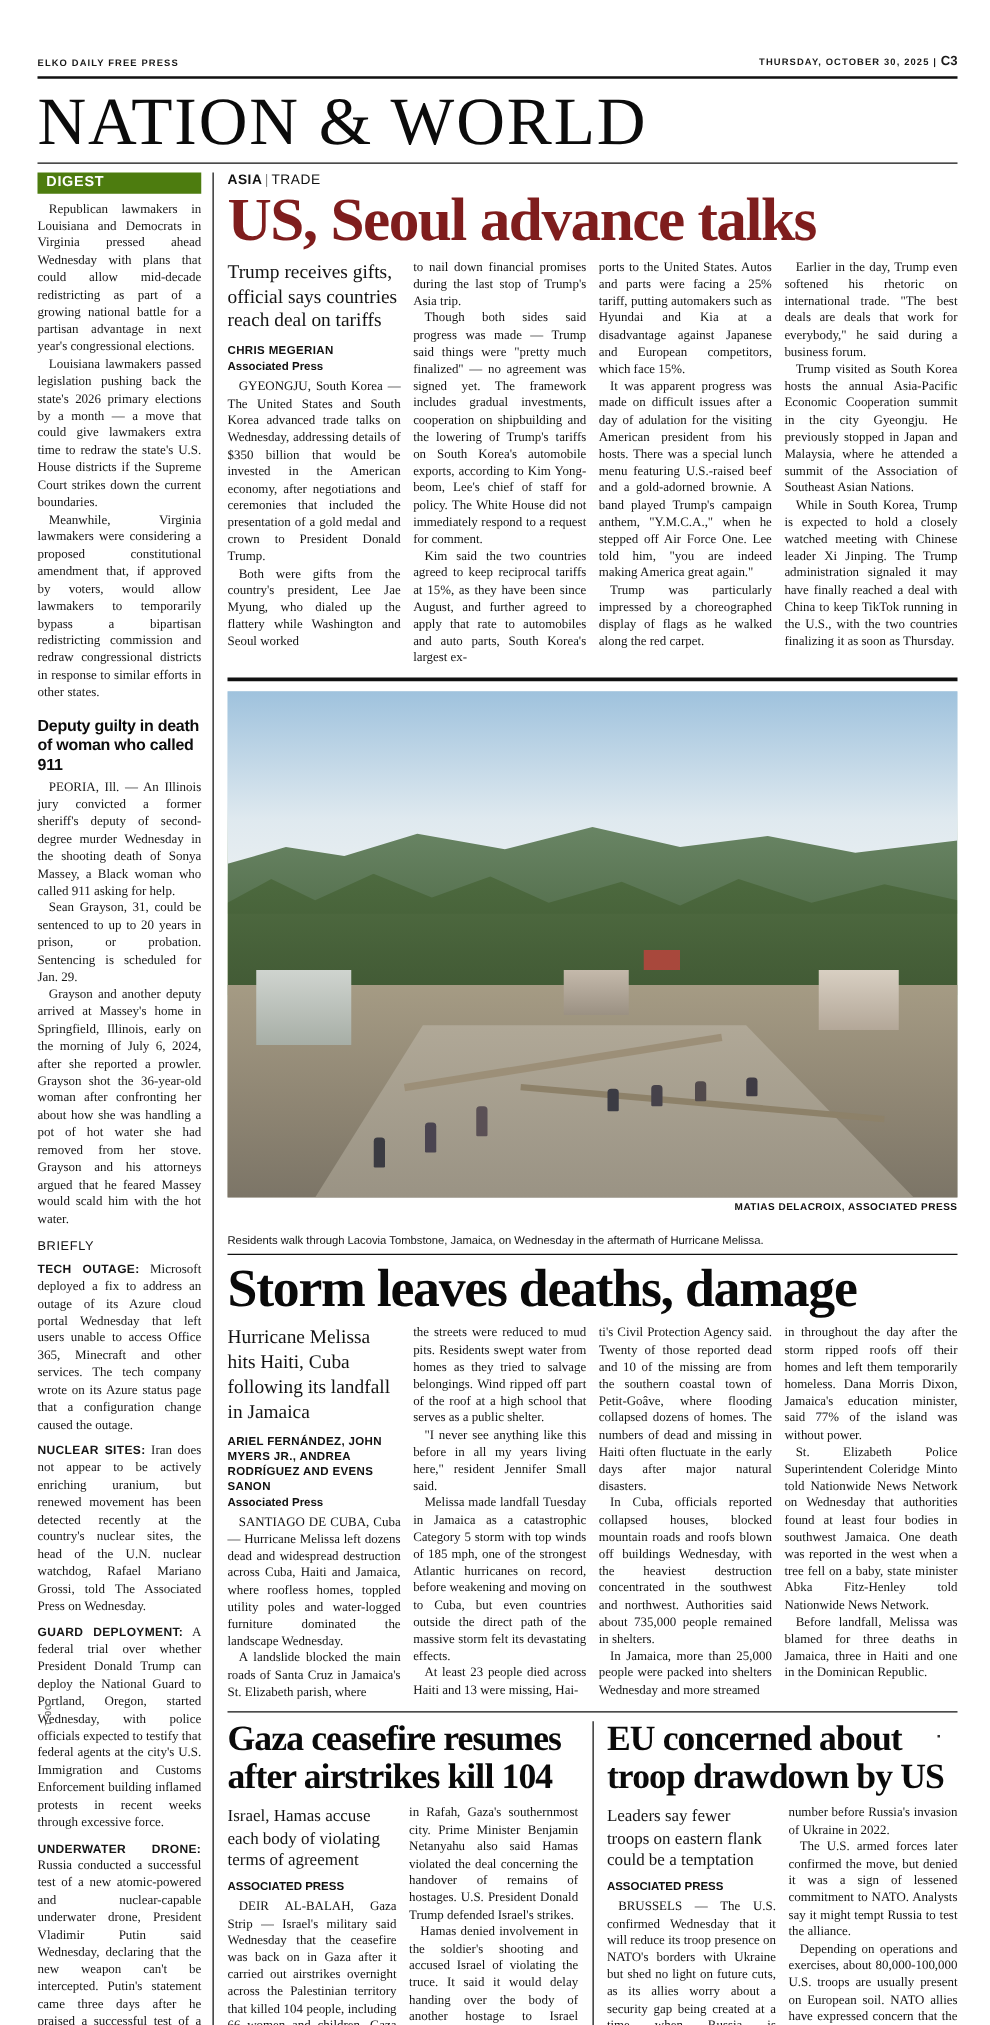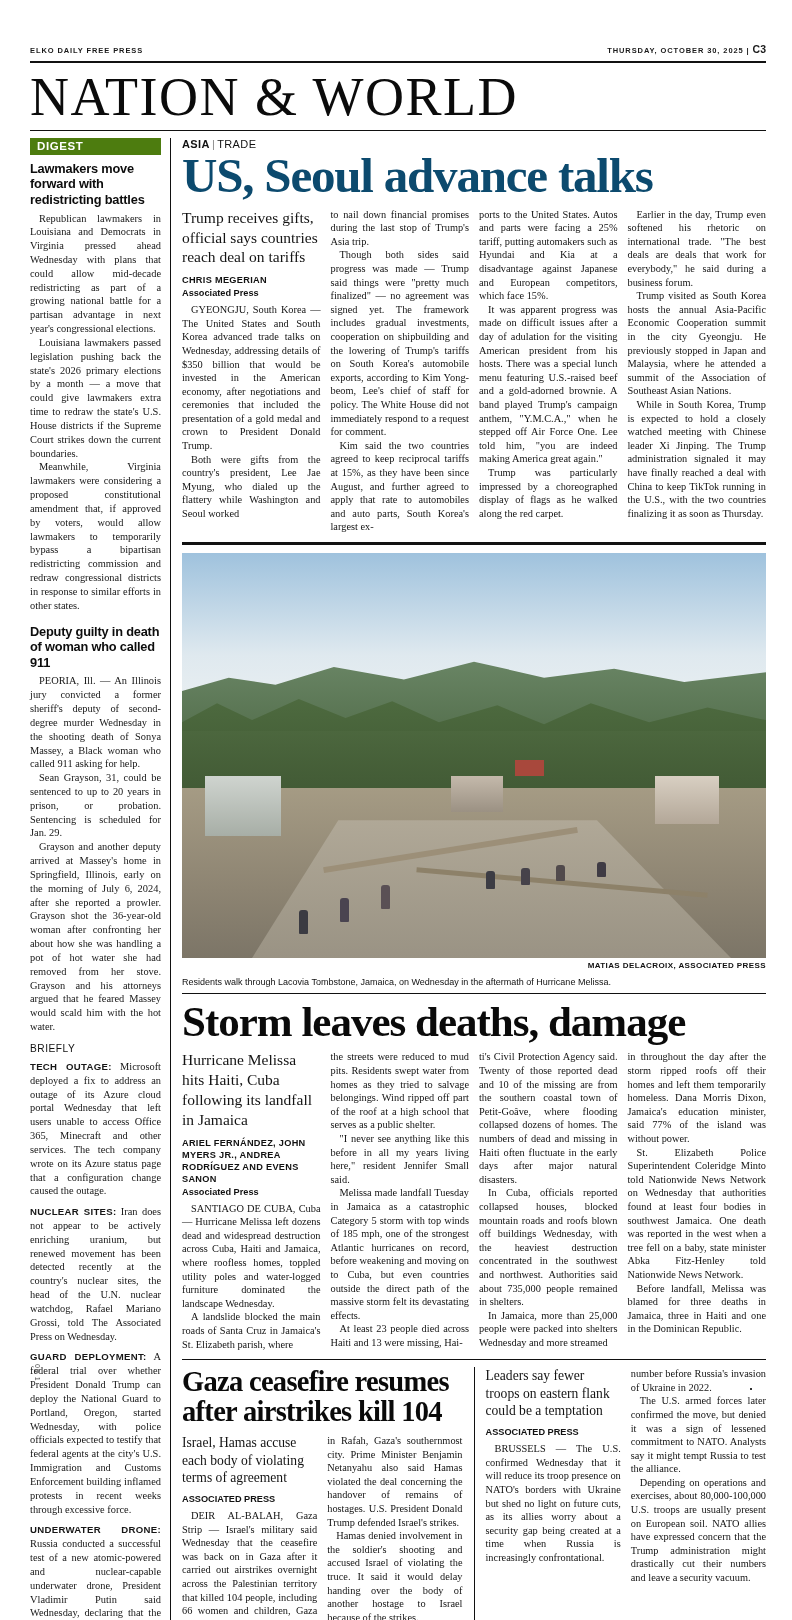--- a/index.html
+++ b/index.html
@@ -70,21 +70,21 @@
 
   
   .kicker { font-family:"Liberation Sans", sans-serif; font-size:11px;
             letter-spacing:.4px; margin-bottom:1px; }
   .kicker b { font-weight:700; }
   .kicker span.sep { color:#888; margin:0 2px; }
   .kicker span.sec { font-weight:400; }
   .hl-main {
     font-family:"Liberation Serif", serif; font-weight:700;
     font-size:49px; line-height:1.0; letter-spacing:-1.2px;
-    margin:0 0 8px 0; color:#0c4a6e;
+    margin:0 0 8px 0; color:#7f1d1d;
   }
   .hl-storm {
     font-family:"Liberation Serif", serif; font-weight:700;
     font-size:43px; line-height:1.02; letter-spacing:-1px;
     margin:6px 0 7px 0; color:#0a0a0a;
   }
 
   
   .cols { display:flex; gap:10px; }
   .col { flex:1 1 0; min-width:0; }
@@ -141,21 +141,21 @@
            background:linear-gradient(#c4b9ab,#9b9183); }
   .ph-red { position:absolute; bottom:45%; left:57%; width:5%; height:4%;
             background:#a8483c; }
   .cutline-row { display:flex; justify-content:flex-end; margin-top:3px; }
   .photo-credit {
     font-family:"Liberation Sans", sans-serif; font-weight:700;
     font-size:8px; letter-spacing:.4px;
   }
   .cutline {
     font-family:"Liberation Sans", sans-serif; font-size:9px;
-    line-height:1.3; margin-top:7px; padding-bottom:4px;
+    line-height:1.3; margin-top:17px; padding-bottom:4px;
     border-bottom:1px solid #111;
   }
 
   .rule-double { border-top:2px solid #111; border-bottom:1px solid #111;
                  height:3px; margin:8px 0 6px 0; }
   .rule-single { border-top:1.2px solid #111; margin:8px 0 7px 0; }
 
   
   .bottom { display:flex; margin-top:4px; }
   .pkg { flex:1 1 0; min-width:0; }
@@ -190,21 +190,20 @@
   <div class="rule-thick"></div>
 
   <div class="masthead">NATION &amp; WORLD</div>
   <div class="rule-thin"></div>
 
   <div class="body-grid">
 
     <div class="digest-col">
       <span class="digest-tag">DIGEST</span>
 
-      <h2 class="dg-head">Lawmakers move forward with redistricting battles</h2>
       <p class="dg-p">Republican lawmakers in Louisiana and Democrats in Virginia pressed ahead Wednesday with plans that could allow mid-decade redistricting as part of a growing national battle for a partisan advantage in next year's congressional elections.</p>
       <p class="dg-p">Louisiana lawmakers passed legislation pushing back the state's 2026 primary elections by a month — a move that could give lawmakers extra time to redraw the state's U.S. House districts if the Supreme Court strikes down the current boundaries.</p>
       <p class="dg-p">Meanwhile, Virginia lawmakers were considering a proposed constitutional amendment that, if approved by voters, would allow lawmakers to temporarily bypass a bipartisan redistricting commission and redraw congressional districts in response to similar efforts in other states.</p>
 
       <h2 class="dg-head second">Deputy guilty in death of woman who called 911</h2>
       <p class="dg-p">PEORIA, Ill. — An Illinois jury convicted a former sheriff's deputy of second-degree murder Wednesday in the shooting death of Sonya Massey, a Black woman who called 911 asking for help.</p>
       <p class="dg-p">Sean Grayson, 31, could be sentenced to up to 20 years in prison, or probation. Sentencing is scheduled for Jan. 29.</p>
       <p class="dg-p">Grayson and another deputy arrived at Massey's home in Springfield, Illinois, early on the morning of July 6, 2024, after she reported a prowler. Grayson shot the 36-year-old woman after confronting her about how she was handling a pot of hot water she had removed from her stove. Grayson and his attorneys argued that he feared Massey would scald him with the hot water.</p>
 
       <div class="briefly">BRIEFLY</div>
@@ -320,20 +319,21 @@
             </div>
             <div class="col">
               <p class="art noind">in Rafah, Gaza's southernmost city. Prime Minister Benjamin Netanyahu also said Hamas violated the deal concerning the handover of remains of hostages. U.S. President Donald Trump defended Israel's strikes.</p>
               <p class="art">Hamas denied involvement in the soldier's shooting and accused Israel of violating the truce. It said it would delay handing over the body of another hostage to Israel because of the strikes.</p>
 
             </div>
           </div>
         </div>
 
         <div class="pkg right">
+          <h1 class="hl-pkg">EU concerned about troop drawdown by US</h1>
           <div class="cols">
             <div class="col">
               <div class="deck deck-sm">Leaders say fewer troops on eastern flank could be a temptation</div>
               <div class="byline-org">ASSOCIATED PRESS</div>
               <p class="art">BRUSSELS — The U.S. confirmed Wednesday that it will reduce its troop presence on NATO's borders with Ukraine but shed no light on future cuts, as its allies worry about a security gap being created at a time when Russia is increasingly confrontational.</p>
 
             </div>
             <div class="col">
               <p class="art noind">number before Russia's invasion of Ukraine in 2022.</p>
               <p class="art">The U.S. armed forces later confirmed the move, but denied it was a sign of lessened commitment to NATO. Analysts say it might tempt Russia to test the alliance.</p>

